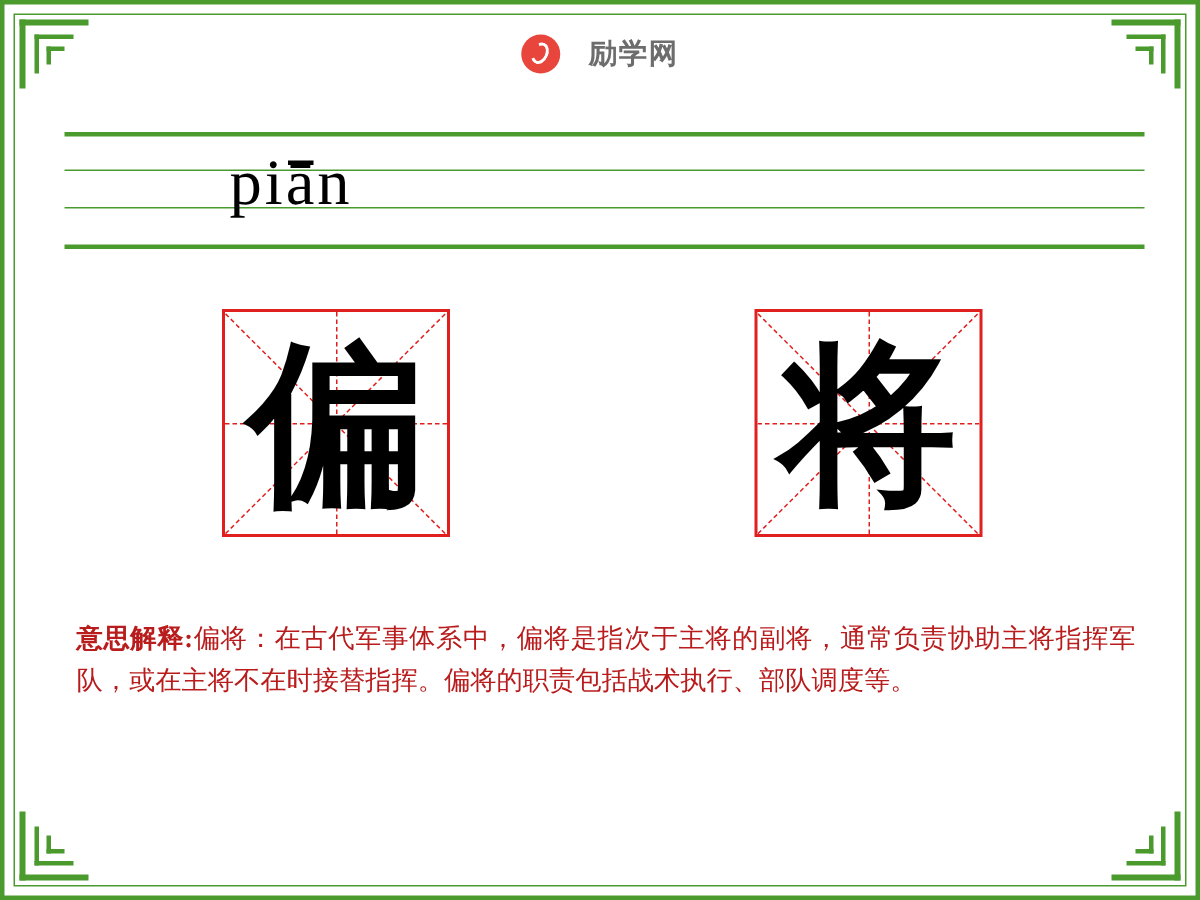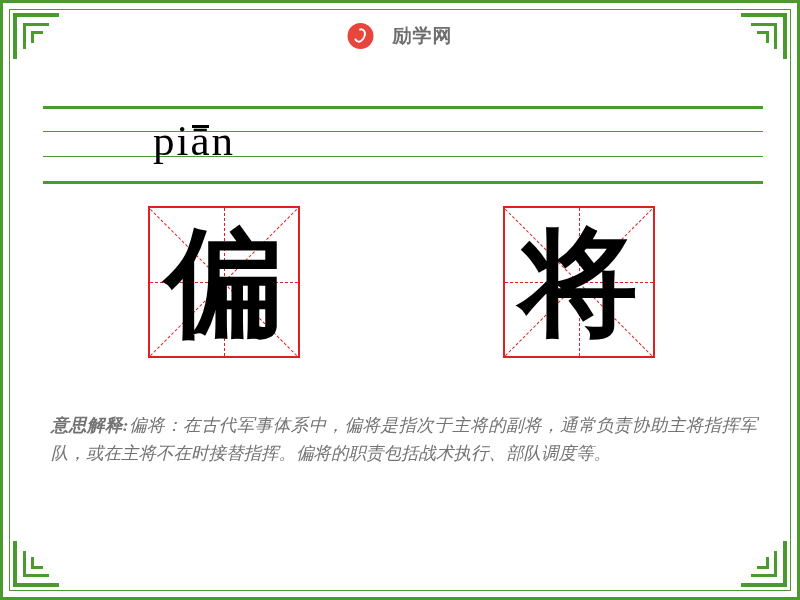--- a/index.html
+++ b/index.html
@@ -88,21 +88,21 @@
     font-size: 19px;
     font-weight: bold;
     color: #6d6d6d;
     letter-spacing: 1px;
   }
 
   
   .staff {
     position: absolute;
     left: 40px;
-    top: 103px;
+    top: 85px;
     width: 720px;
     height: 62px;
   }
   .staff-line {
     position: absolute;
     left: 0;
     width: 100%;
     background: #4a9a2e;
   }
   .staff-line.l0 { top: 0; height: 3px; }
@@ -187,23 +187,22 @@
 
   
   .explain {
     position: absolute;
     left: 48px;
     top: 408px;
     width: 706px;
     font-family: "Liberation Serif", serif;
     font-size: 17.5px;
     line-height: 28px;
-    color: #737373;
+    color: #b91c1c;
     text-align: justify;
-    font-style: italic;
   }
   .explain .label {
     font-weight: bold;
   }
 </style>
 </head>
 <body>
 
 <div class="page">
   <div class="page-inner-border"></div>

